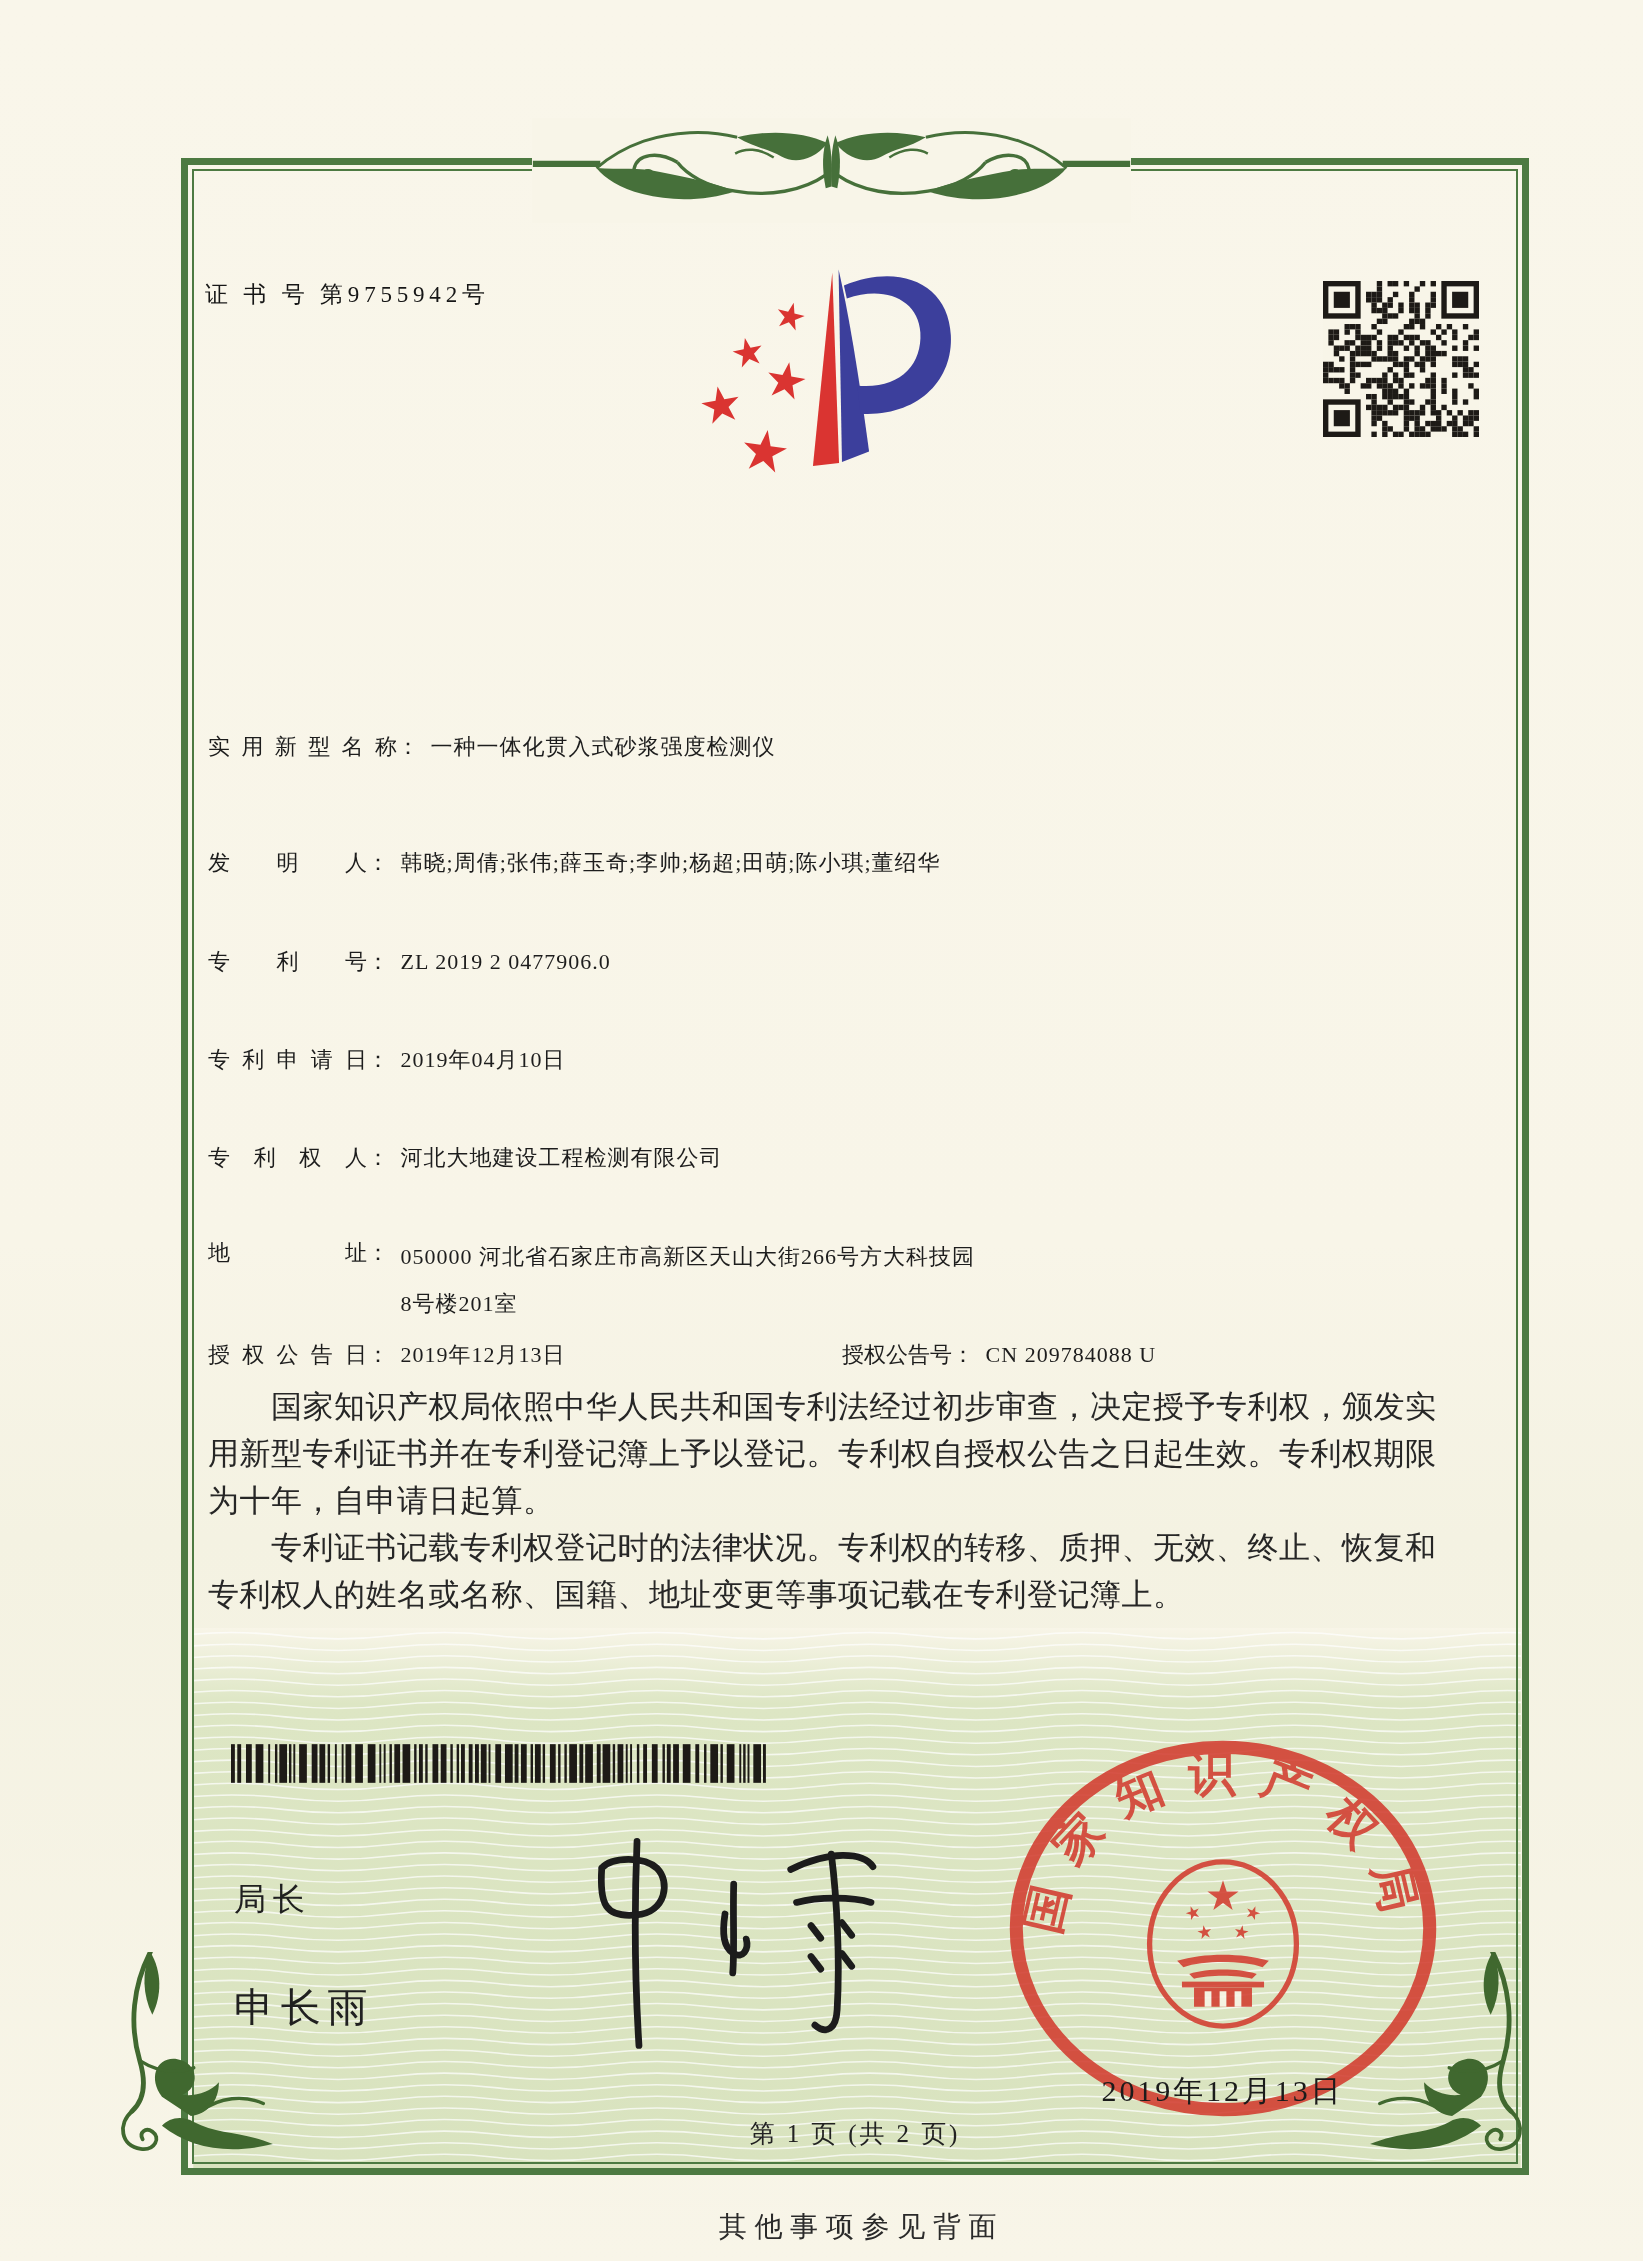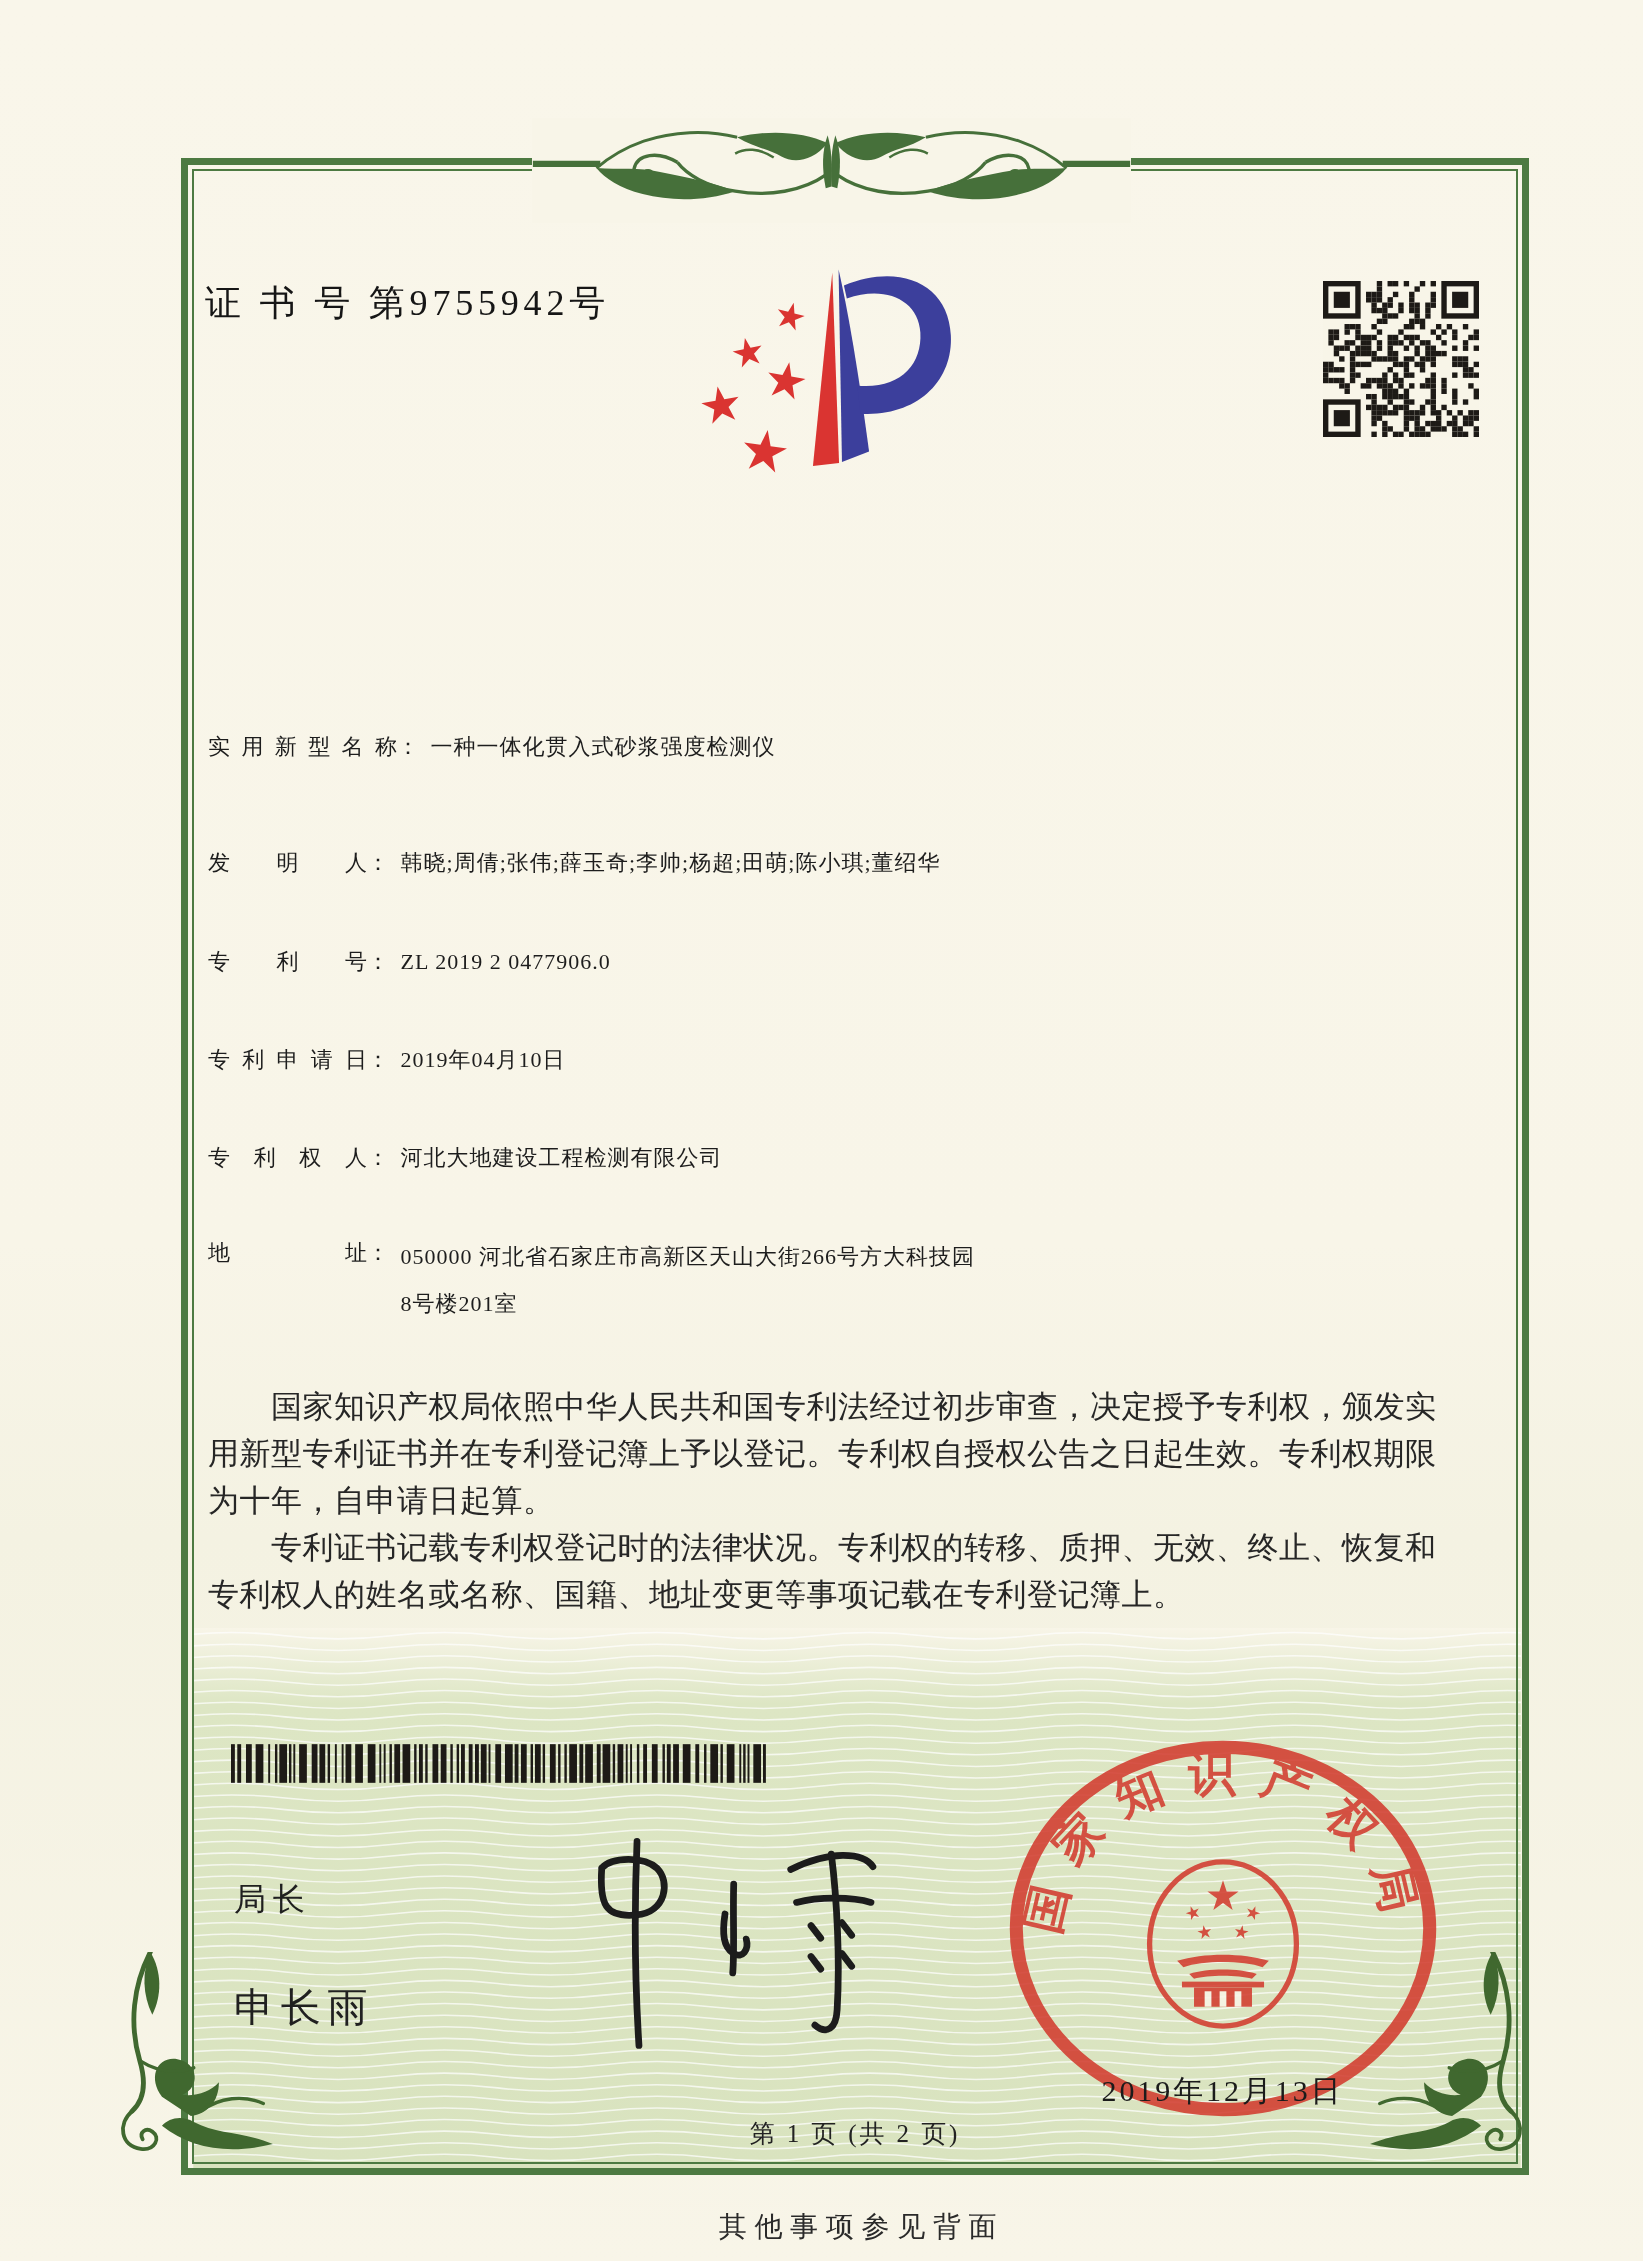--- a/index.html
+++ b/index.html
@@ -4,21 +4,21 @@
 <style>
   html,body{margin:0;padding:0;background:#e8e4d4;}
   .page{position:relative;width:1643px;height:2261px;margin:0 auto;overflow:hidden;
         background:linear-gradient(180deg,#f9f6ea 0%,#f8f5e8 55%,#f4f2e2 68%,#f8f5e8 100%);
         font-family:"Liberation Serif","DejaVu Serif",serif;color:#1d1d1d;}
   .abs{position:absolute;}
   
   .frame{left:181px;top:158px;width:1348px;height:2017px;border:7.7px solid #4d7a42;box-sizing:border-box;}
   .frame-inner{position:absolute;left:3.9px;top:3.9px;right:3.9px;bottom:3.9px;border:2.4px solid #4d7a42;}
   
-  .cert-no{left:205px;top:279px;font-size:36px;letter-spacing:4.8px;color:#161616;}
+  .cert-no{left:205px;top:279px;font-size:23px;letter-spacing:4.8px;color:#161616;}
   .qr{left:1323px;top:281px;width:156px;height:156px;}
   .logo{left:691px;top:247px;width:300px;height:227px;}
   .title{left:181px;top:521px;width:1348px;text-align:center;font-size:81px;font-weight:bold;
          letter-spacing:12.6px;color:#141414;}
   
   .row{left:208px;width:1281px;font-size:22px;line-height:40px;white-space:nowrap;}
   .lbl{display:inline-block;text-align:justify;text-align-last:justify;vertical-align:top;}
   .lbl6{width:189px;} .lbl5{width:159px;}
   .colon{display:inline-block;vertical-align:top;}
   .val{display:inline-block;vertical-align:top;margin-left:11.6px;letter-spacing:1px;}
@@ -500,20 +500,24 @@
   </div>
   <div class="abs row" style="top:1040px;">
     <span class="lbl lbl5">专利申请日</span><span class="colon">：</span><span class="val">2019年04月10日</span>
   </div>
   <div class="abs row" style="top:1138px;">
     <span class="lbl lbl5">专利权人</span><span class="colon">：</span><span class="val">河北大地建设工程检测有限公司</span>
   </div>
   <div class="abs row" style="top:1233px;">
     <span class="lbl lbl5">地址</span><span class="colon">：</span><span class="val addr-val"><span>050000 河北省石家庄市高新区天山大街266号方大科技园</span><br><span>8号楼201室</span></span>
   </div>
+  <div class="abs row" style="top:1335px;">
+    <span class="lbl lbl5">授权公告日</span><span class="colon">：</span><span class="val">2019年12月13日</span>
+    <span class="grp2"><span>授权公告号</span><span class="colon">：</span><span class="val">CN 209784088 U</span></span>
+  </div>
 
   <div class="abs body-text">
     <p>国家知识产权局依照中华人民共和国专利法经过初步审查，决定授予专利权，颁发实用新型专利证书并在专利登记簿上予以登记。专利权自授权公告之日起生效。专利权期限为十年，自申请日起算。</p>
     <p>专利证书记载专利权登记时的法律状况。专利权的转移、质押、无效、终止、恢复和专利权人的姓名或名称、国籍、地址变更等事项记载在专利登记簿上。</p>
   </div>
 
   <svg class="abs barcode" viewBox="0 0 1130 80">
     <g fill="#1d1a16">
         <rect x="0" y="0" width="8" height="80"></rect>
         <rect x="13" y="0" width="8" height="80"></rect>

